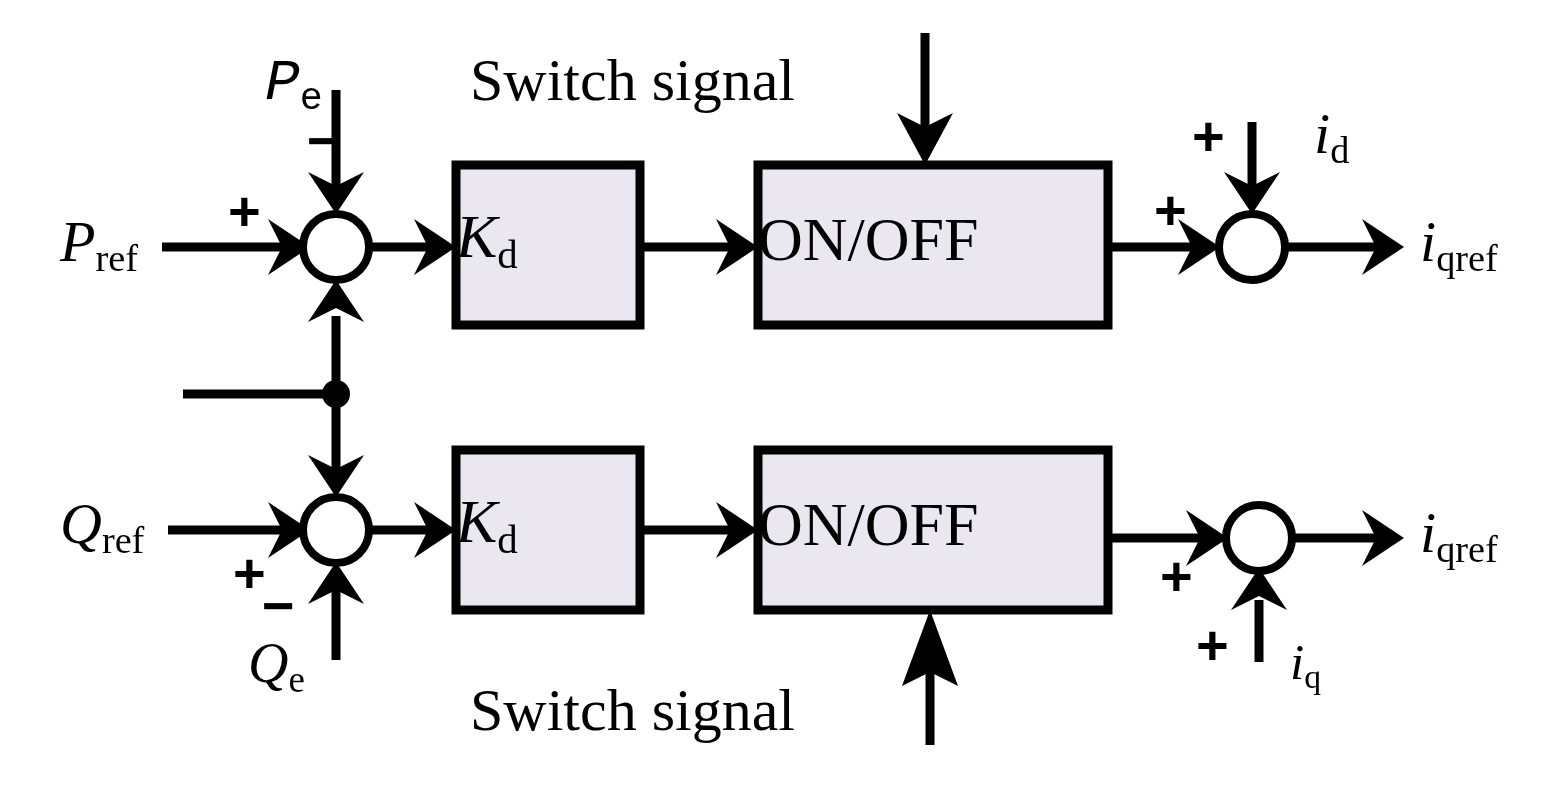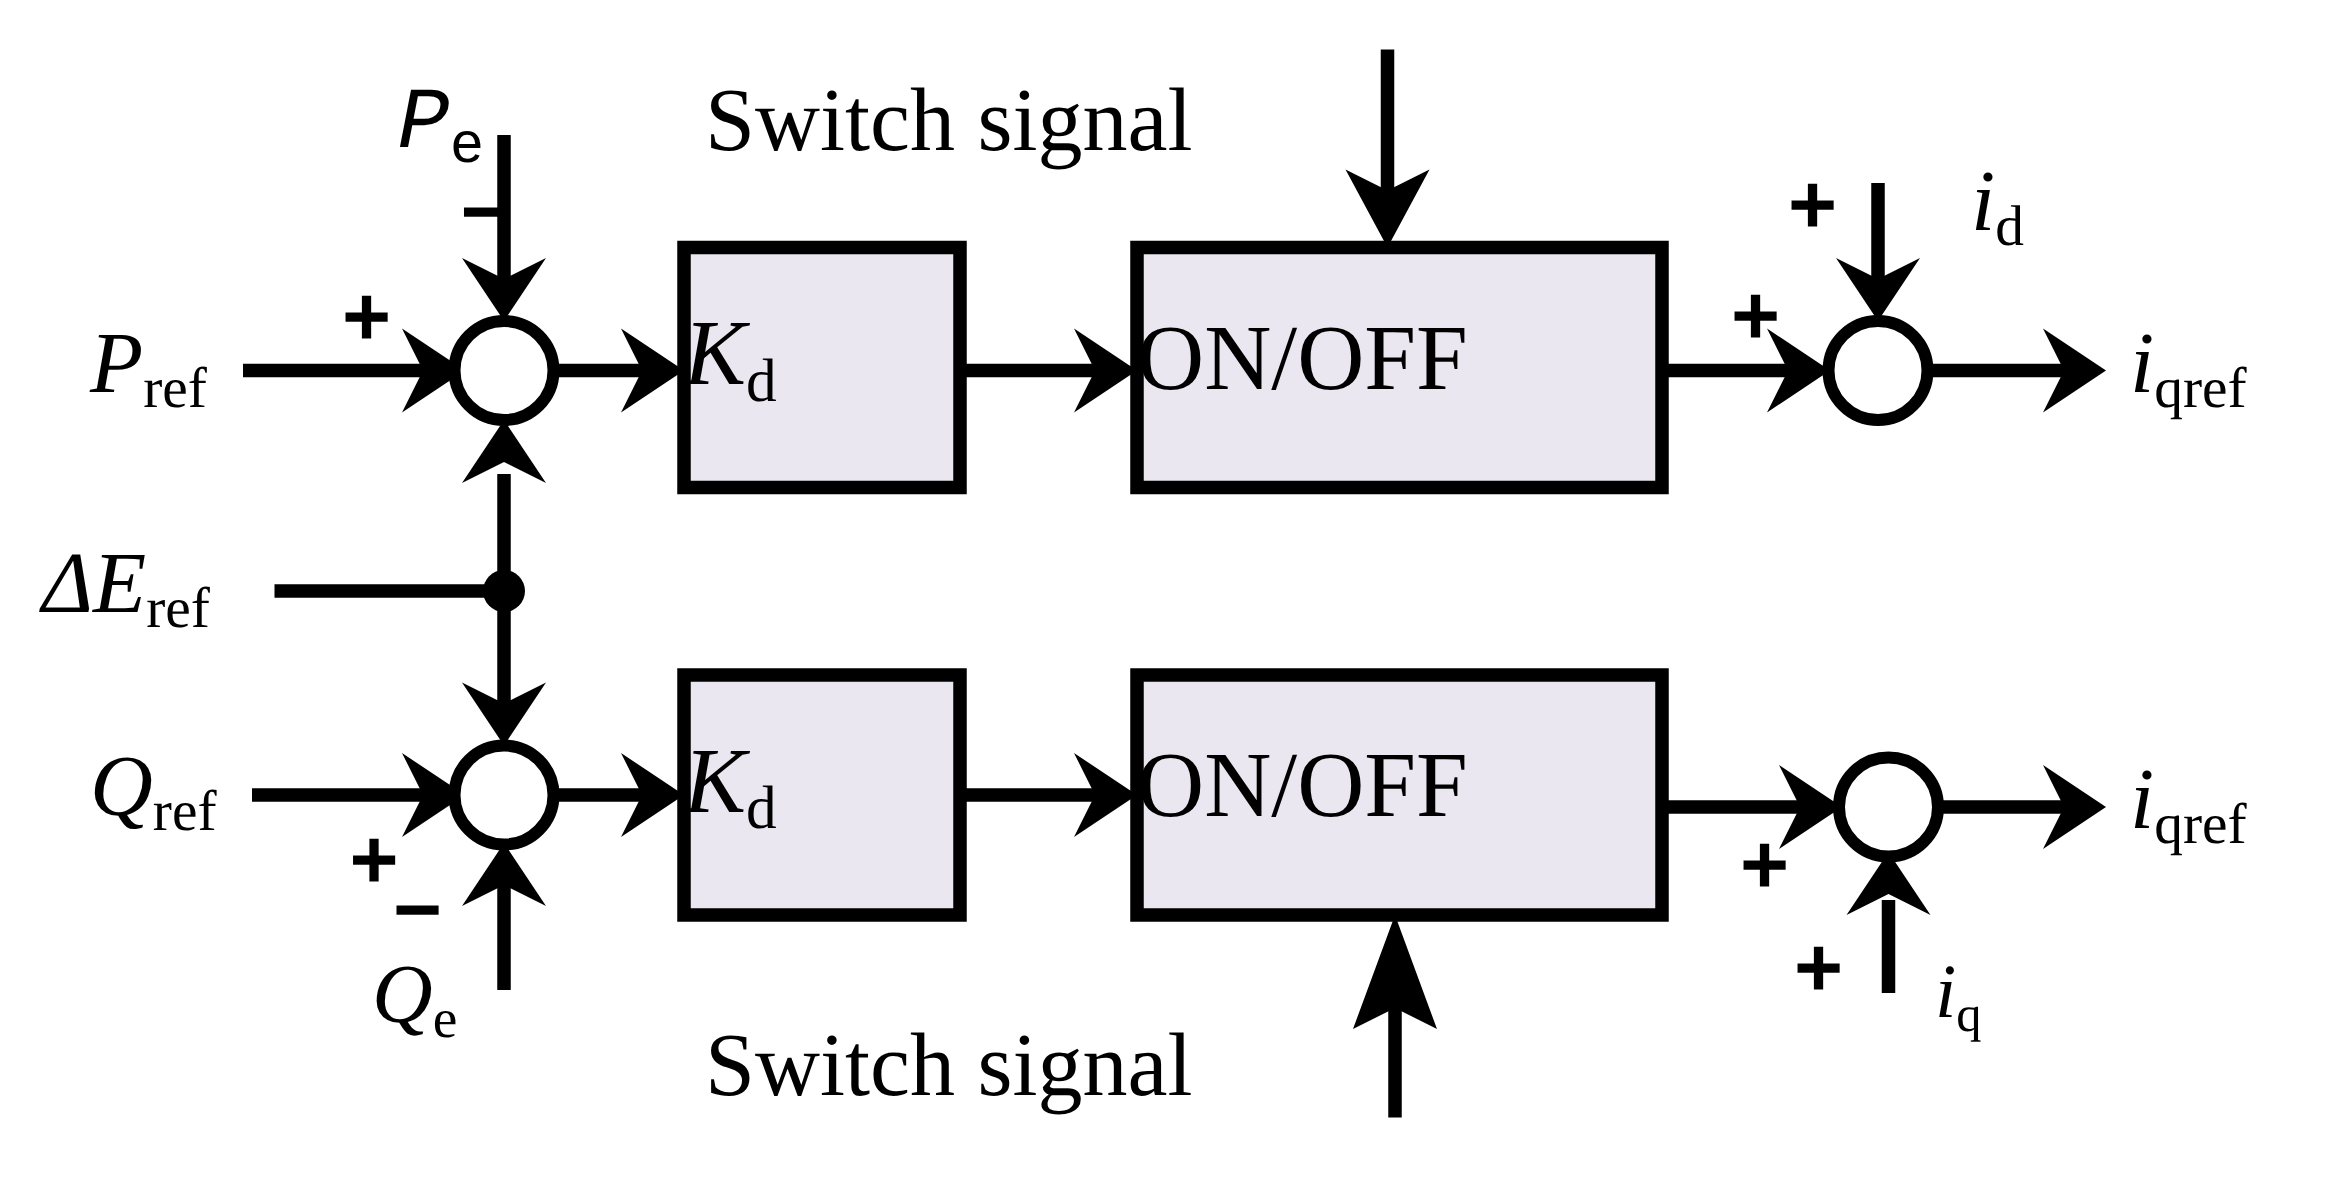--- a/index.html
+++ b/index.html
@@ -182,23 +182,20 @@
   <div class="lbl" style="left:470px; top:680px; font-size:60px;">Switch signal</div>
 
   <div class="lbl" style="left:60px; top:213px; font-size:58px;">
     <span class="var-italic">P</span><span class="sub">ref</span>
   </div>
 
   <div class="lbl" style="left:265px; top:55px; font-size:58px;font-family:Liberation Mono, monospace;">
     <span class="var-italic">P</span><span class="sub">e</span>
   </div>
 
-  <div class="lbl" style="left:28px; top:360px; font-size:58px;">
-    <span class="var-italic">ΔE</span><span class="sub">ref</span>
-  </div>
 
   <div class="lbl" style="left:60px; top:495px; font-size:58px;">
     <span class="var-italic">Q</span><span class="sub">ref</span>
   </div>
 
   <div class="lbl" style="left:248px; top:635px; font-size:56px;">
     <span class="var-italic">Q</span><span class="sub">e</span>
   </div>
 
   <div class="lbl" style="left:1286px; top:105px; font-size:58px;margin-left:28px;">

